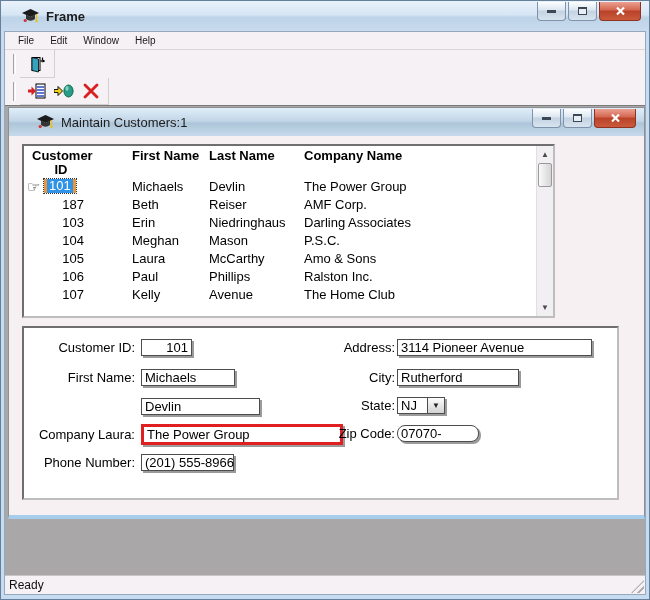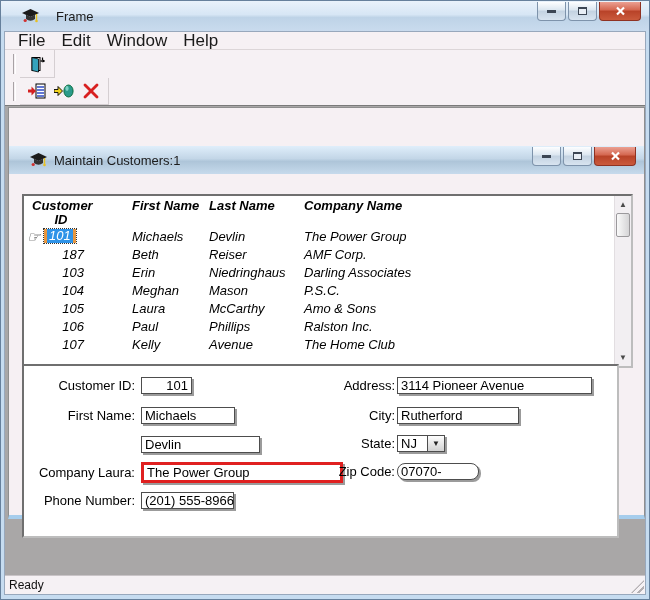--- a/index.html
+++ b/index.html
@@ -2,51 +2,51 @@
 <html><head>
 <meta charset="utf-8">
 <style>
   * { margin:0; padding:0; box-sizing:border-box; }
   body { width:650px; height:600px; font-family:"Liberation Sans", sans-serif; background:#fff; }
 
   
   .window { position:relative; width:650px; height:600px; background:#c6dcf0; border:1px solid #66809c; overflow:hidden; }
 
   .titlebar { position:relative; height:30px; background:linear-gradient(180deg,#e9f2fb 0%,#d7e6f5 45%,#bed3e7 55%,#c9dbee 100%); display:flex; align-items:center; padding-left:20px; }
-  .titlebar .title { font-size:13px; color:#1c1c1c; margin-left:16px; }
+  .titlebar .title { font-size:13px; color:#1c1c1c; margin-left:6px;font-weight:bold; }
   .win-btns { position:absolute; top:1px; right:8px; display:flex; gap:2px; }
   .wbtn { width:29px; height:19px; border:1px solid #7e93ab; border-top:none; border-radius:0 0 4px 4px; background:linear-gradient(#fdfeff,#dbe6f0 45%,#c3d2e1 50%,#d8e4f0); display:flex; align-items:center; justify-content:center; cursor:default; }
   .wbtn.close { width:42px; border-color:#8f3222; background:linear-gradient(#eba092,#d4664f 45%,#b84228 50%,#ca5a3c); }
   .gl-min { width:9px; height:3px; background:#3c4654; }
   .gl-restore { width:9px; height:8px; border:1px solid #3c4654; border-top:2px solid #3c4654; background:#e8eef5; }
 
   
   .app-body { position:absolute; left:3px; right:3px; top:30px; bottom:4px; border:1px solid #98a8bc; background:#f6f1f4; display:flex; flex-direction:column; }
 
   .menubar { height:18px; display:flex; align-items:center; padding-left:5px; border-bottom:1px solid #dcd6d8; background:#f6f1f4; }
-  .menu-item { font-size:17px; color:#1a1a1a; padding:0 8px; line-height:17px; }
+  .menu-item { font-size:10px; color:#1a1a1a; padding:0 8px; line-height:17px; }
 
   .toolbar { background:#f6f1f4; display:flex; align-items:stretch; }
   .toolbar.r1 { height:28px; }
   .toolbar.r2 { height:27px; }
   .gripper { width:3px; margin:4px 4px 4px 8px; border-left:1px solid #a8a2a5; border-right:1px solid #ffffff; }
   .tb-group { display:flex; align-items:center; gap:7px; padding:2px 7px; border-right:1px solid #d5cfd2; border-bottom:1px solid #d5cfd2; }
   .tb-btn { width:20px; height:20px; display:flex; align-items:center; justify-content:center; }
 
   
   .mdi { position:relative; flex:1; background:#a9a7a7; border-top:1px solid #7a7a7a; overflow:hidden; }
 
   
   .child { position:absolute; left:3px; top:1px; width:637px; height:412px; border:1px solid #8f8f8f; border-bottom:4px solid #a6cdec; background:#f6f0f3; }
-  .child-titlebar { position:relative; height:28px; background:linear-gradient(180deg,#dfeefa 0%,#c3d6e7 45%,#aec5d9 55%,#c6daec 100%); display:flex; align-items:center; padding-left:20px;margin-top:38px; }
+  .child-titlebar { position:relative; height:28px; background:linear-gradient(180deg,#dfeefa 0%,#c3d6e7 45%,#aec5d9 55%,#c6daec 100%); display:flex; align-items:center; padding-left:27px; }
   .child-titlebar .title { font-size:13px; color:#1c1c1c; margin-left:6px; }
   .child-body { position:relative; height:378px; }
 
   .sunken-box { position:absolute; background:#fff; border:2px solid; border-color:#6f6f6f #bdbdbd #bdbdbd #6f6f6f; }
-  .grid-box { left:13px; top:20px; width:611px; height:174px;font-style:italic; }
+  .grid-box { left:13px; top:8px; width:533px; height:174px; }
   .form-box { left:13px; top:190px; width:597px; height:174px; }
 
   
   .grid-inner { position:absolute; inset:0; overflow:hidden; font-size:13px; color:#000; }
   .g-head { position:absolute; top:0; left:0; right:17px; height:32px; font-weight:bold; }
   .g-head .hc { position:absolute; white-space:nowrap; }
   .h-cust { left:8px; top:2px; width:58px; text-align:center; }
   .h-cust2 { left:8px; top:16px; width:58px; text-align:center; }
   .h-first { left:108px; top:2px; }
   .h-last { left:185px; top:2px; }

